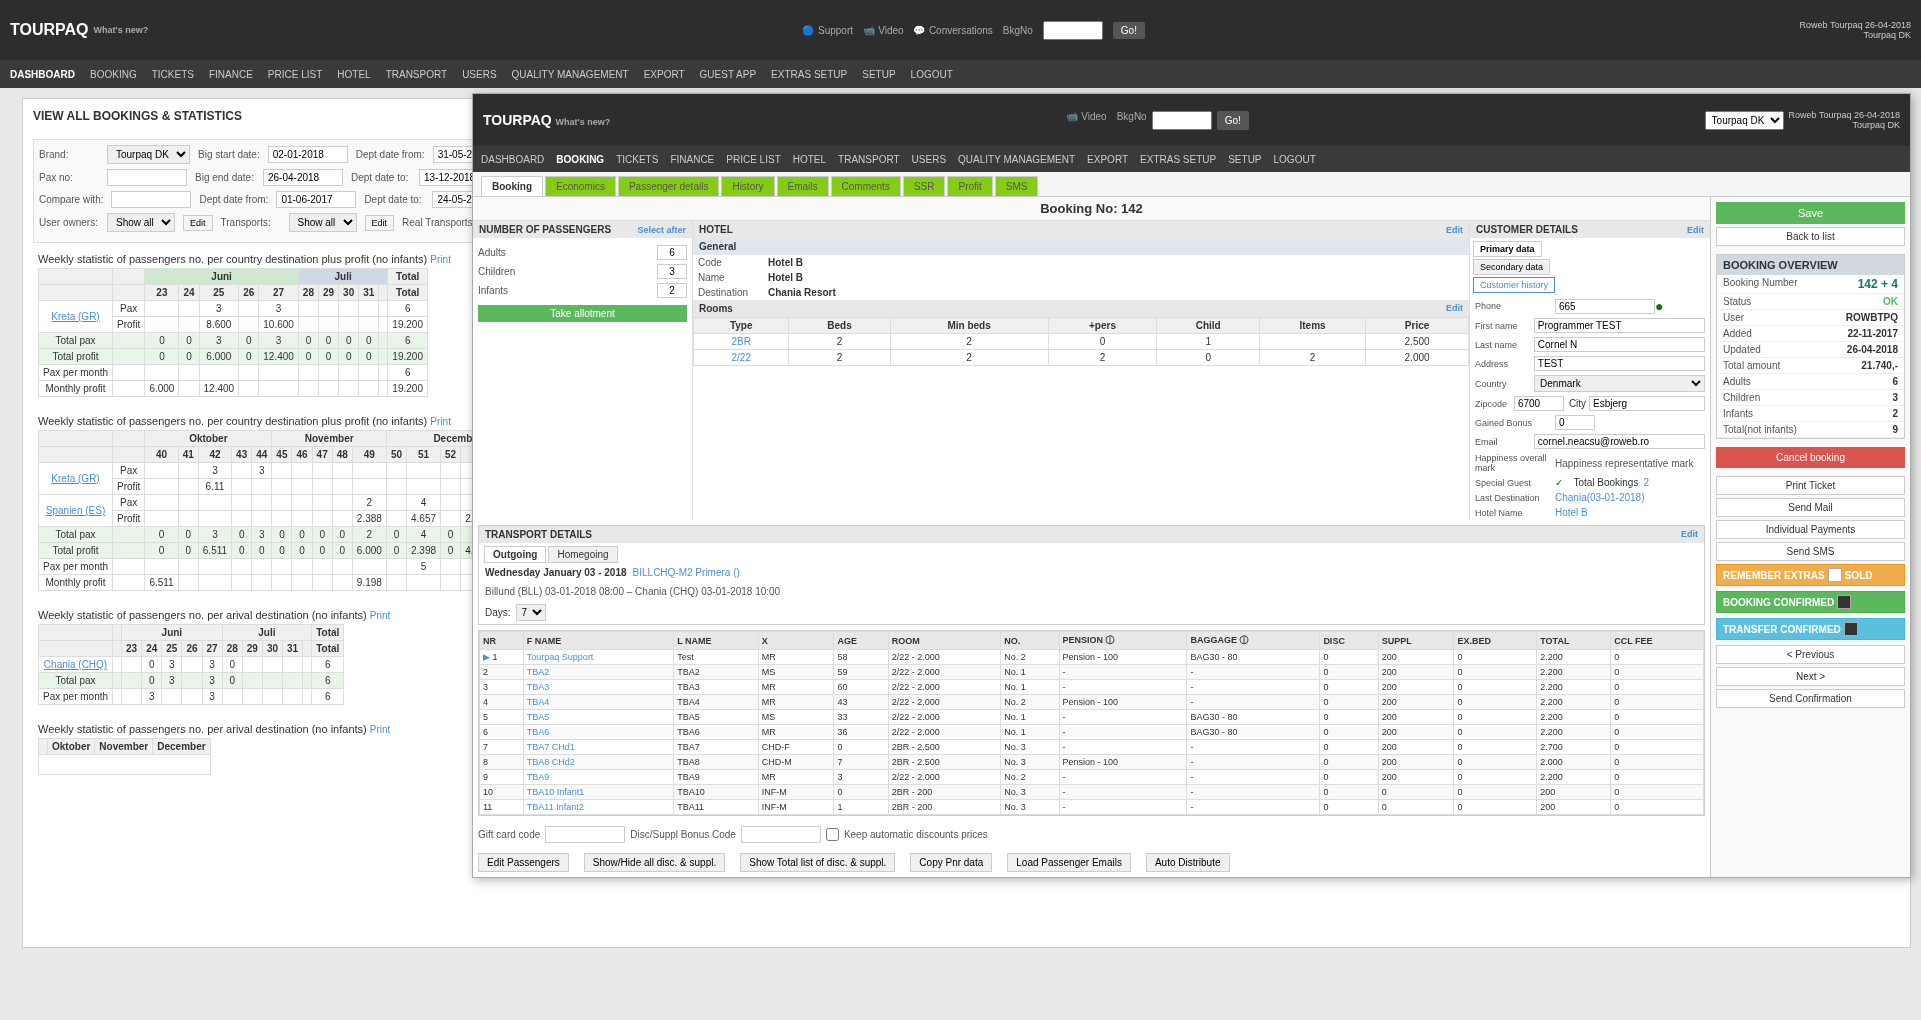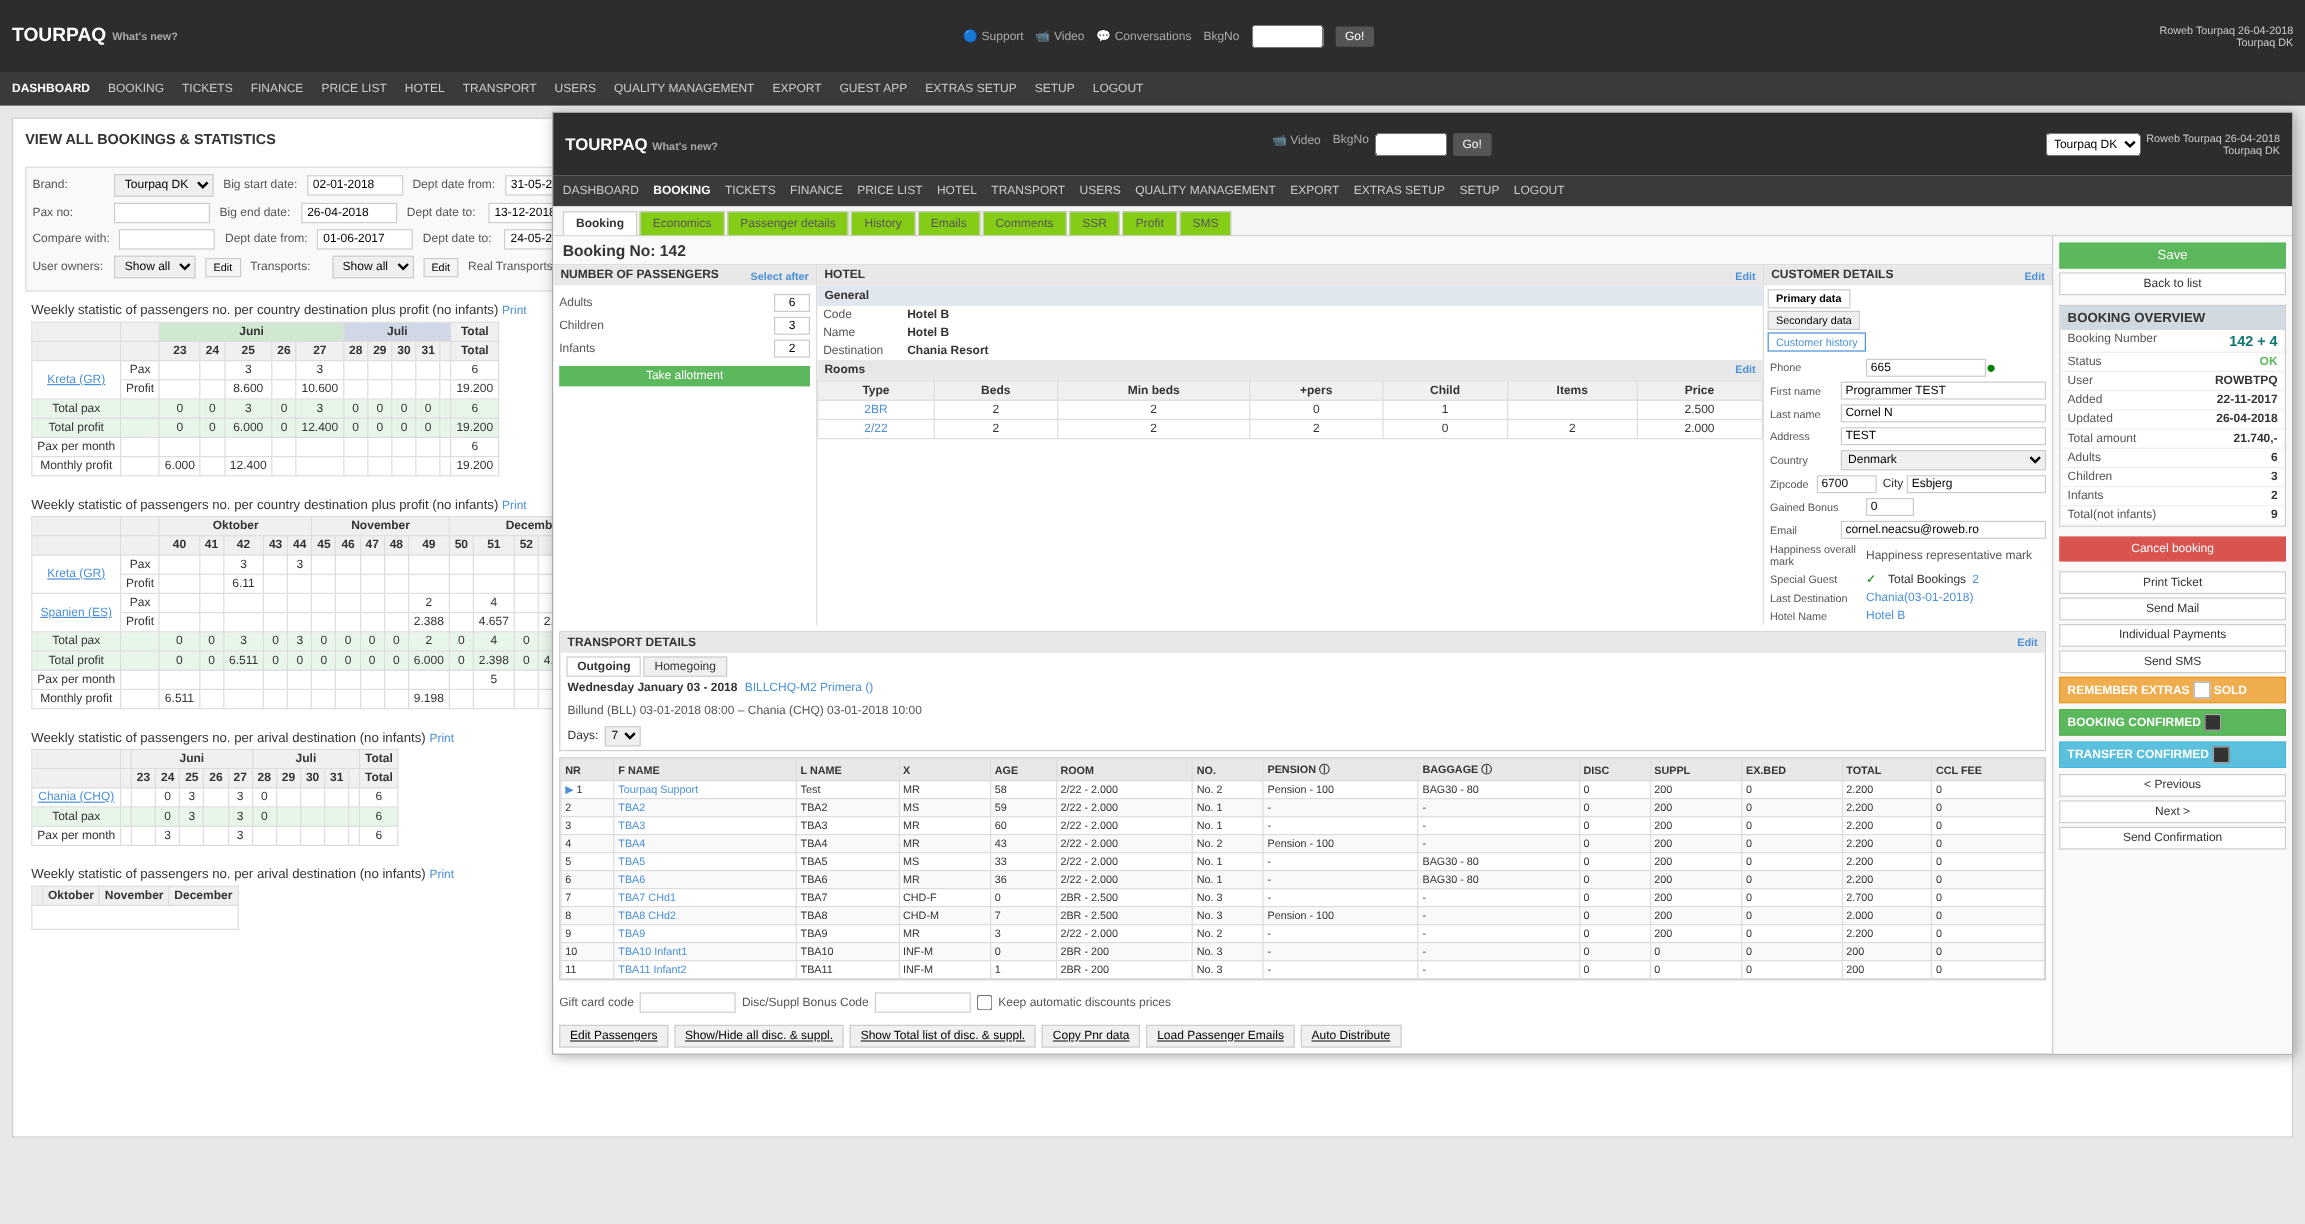--- a/index.html
+++ b/index.html
@@ -24,21 +24,21 @@
       height: 28px;
       display: flex;
       align-items: center;
       padding: 0 10px;
       gap: 15px;
     }
     .sub-nav-item { color: #ccc; font-size: 10px; cursor: pointer; text-transform: uppercase; }
     .sub-nav-item.active { color: #fff; font-weight: bold; }
 
     
-    .main-content { padding: 10px; position: relative; min-height: 900px; }
+    .main-content { padding: 10px; position: relative; min-height: 900px; margin-left: 12px; }
 
     
     .bg-panel {
       background: #fff;
       border: 1px solid #ccc;
       padding: 10px;
       position: absolute;
       top: 10px; left: 10px; right: 10px;
       min-height: 850px;
       z-index: 1;
@@ -101,21 +101,21 @@
       border-bottom: none;
       background: #84cc16;
       color: #555;
       margin-right: 2px;
     }
     .booking-tab.active { background: #fff; color: #333; font-weight: bold; }
 
     
     .booking-header {
       display: flex;
-      justify-content: flex-start;
+      justify-content: center;
       align-items: center;
       padding: 4px 8px;
       background: #f9f9f9;
       border-bottom: 1px solid #ddd;
     }
     .booking-number { font-size: 13px; font-weight: bold; color: #333; }
     .panel-header {
       background: #e8e8e8;
       padding: 3px 6px;
       font-size: 10px;
@@ -1226,21 +1226,21 @@
           </div>
 
           <div class="bottom-bar">
             <span class="bottom-label">Gift card code</span>
             <input type="text" class="bottom-input" style="">
             <span class="bottom-label">Disc/Suppl Bonus Code</span>
             <input type="text" class="bottom-input" style="">
             <input type="checkbox" style="">
             <span class="bottom-label">Keep automatic discounts prices</span>
           </div>
-          <div style="display:flex;gap:5px;padding:5px;flex-wrap:wrap;text-decoration:underline;">
+          <div style="display:flex;gap:15px;padding:5px;flex-wrap:wrap;">
             <button class="bottom-btn">Edit Passengers</button>
             <button class="bottom-btn">Show/Hide all disc. &amp; suppl.</button>
             <button class="bottom-btn">Show Total list of disc. &amp; suppl.</button>
             <button class="bottom-btn">Copy Pnr data</button>
             <button class="bottom-btn">Load Passenger Emails</button>
             <button class="bottom-btn">Auto Distribute</button>
           </div>
 
         </div>
 

